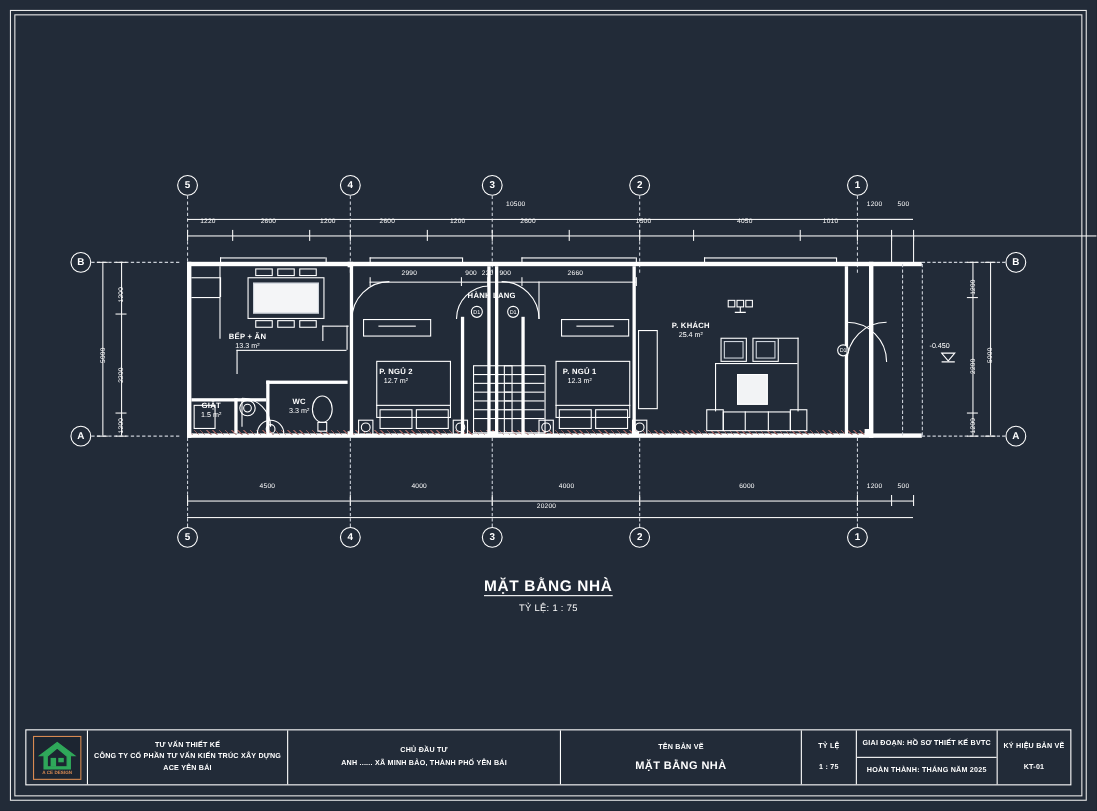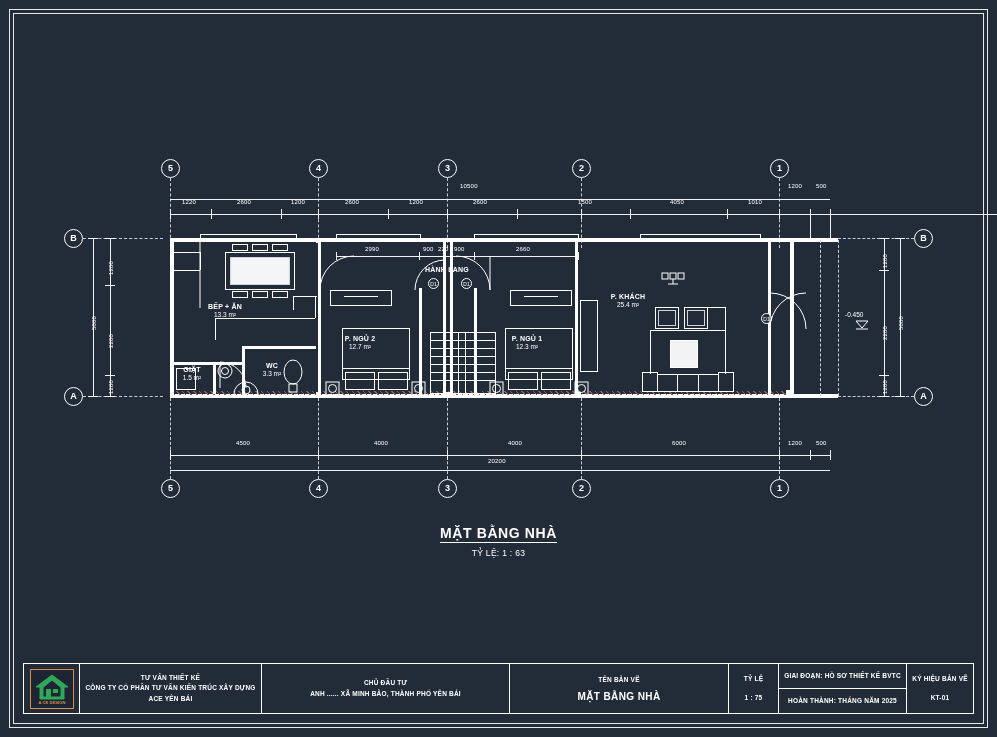--- a/index.html
+++ b/index.html
@@ -506,21 +506,21 @@
     <div class="solid" style="left:444px; top:392px; width:8px; height:5px;"></div>
     <div class="solid" style="left:576px; top:392px; width:5px; height:5px;"></div>
     <div class="solid" style="left:786px; top:390px; width:7px; height:7px;"></div>
 
   </div>
 
   <div class="plan-title" style="top:524px;">
     <div>
       <span class="t1">MẶT BẰNG NHÀ</span>
     </div>
-    <div class="t2">TỶ LỆ: 1 : 63</div>
+    <div class="t2">TỶ LỆ: 1 : 75</div>
   </div>
 
   <div class="tb">
 
     <div class="tb-logo">
       <div class="logo-box">
         <svg width="40" height="34" viewBox="0 0 40 34">
           <path d="M 20 3 L 36 15 L 32 15 L 32 27 L 8 27 L 8 15 L 4 15 Z" fill="#2fa85a" stroke="#2fa85a" stroke-width="1"></path>
           <path d="M 20 8 L 29 15.5 L 29 25 L 11 25 L 11 15.5 Z" fill="#1c2531" stroke="#2fa85a" stroke-width="1"></path>
           <rect x="14" y="17" width="5" height="8" fill="#2fa85a"></rect>

